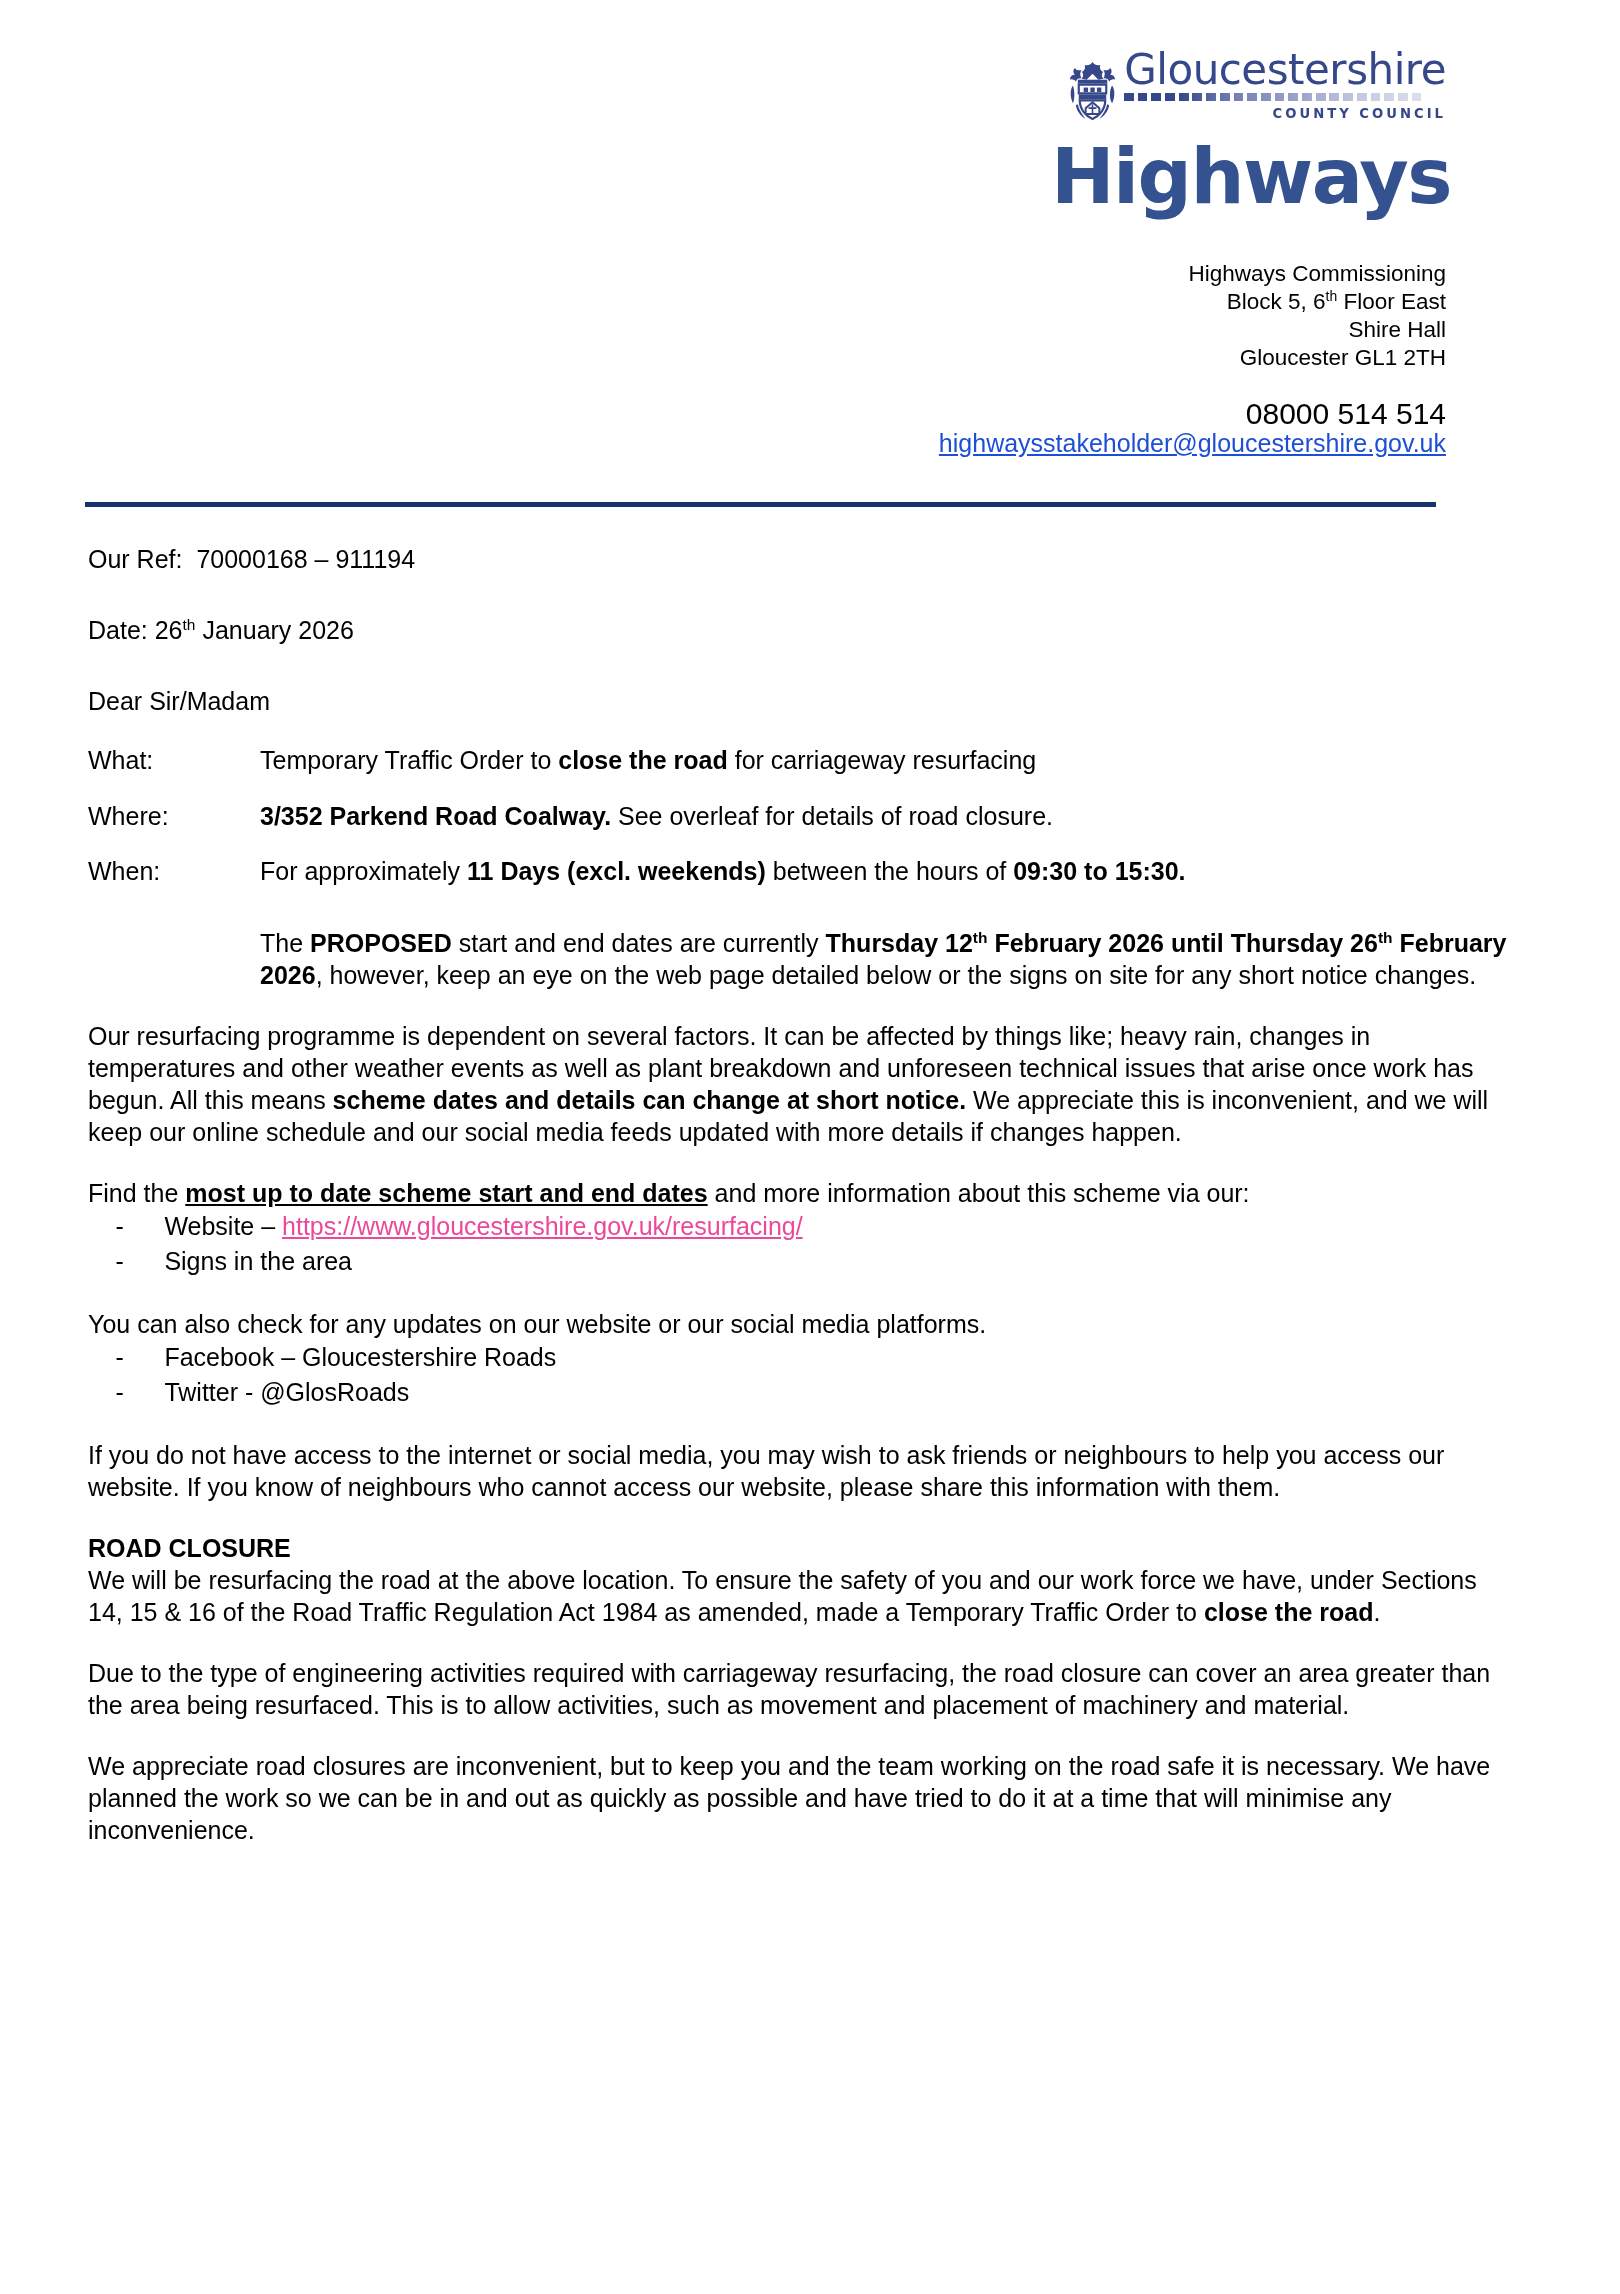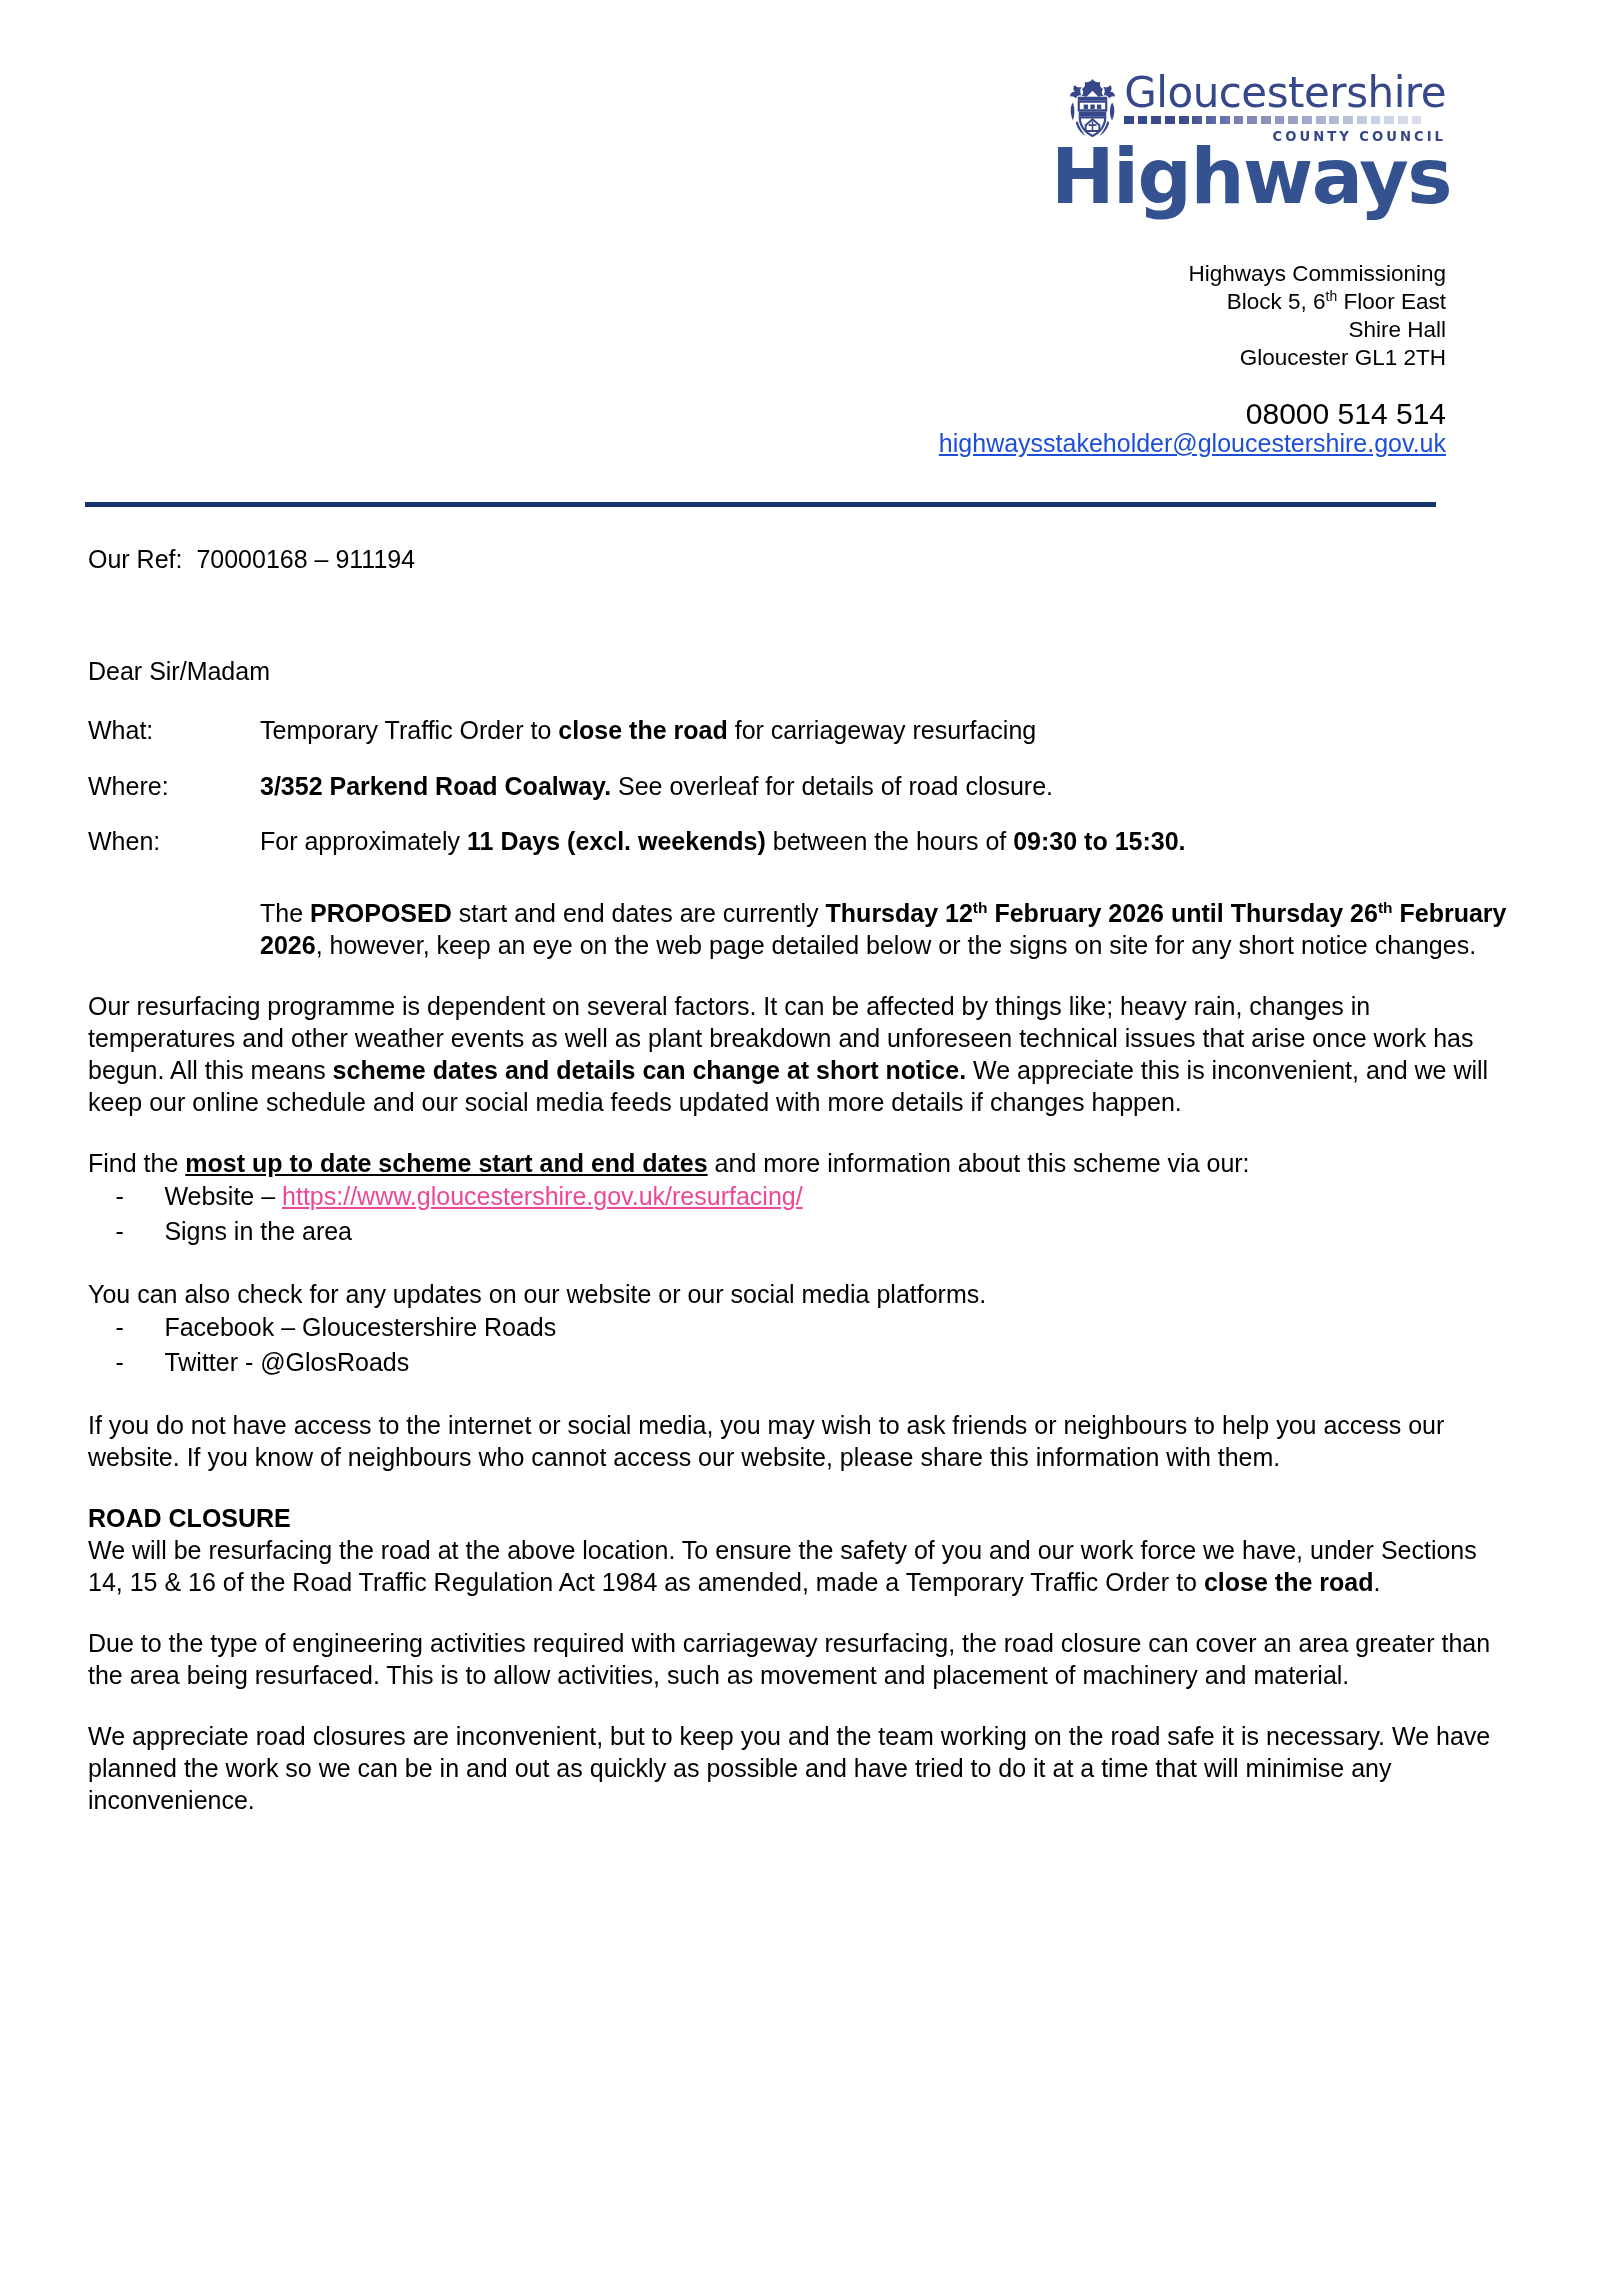--- a/index.html
+++ b/index.html
@@ -23,24 +23,24 @@
   
   .header {
     position: absolute;
     top: 0;
     left: 0;
     right: 0;
     height: 510px;
   }
   .logo-block {
     position: absolute;
-    top: 72px;
+    top: 49px;
     right: 174px;
     display: flex;
-    align-items: center;
+    align-items: flex-end;
   }
   .crest {
     width: 51px;
     height: 61px;
     margin-right: 5.9px;
     flex: none;
   }
   .wordmark {
     display: block;
   }
@@ -248,20 +248,21 @@
 
     <div class="rule"></div>
   </div>
 
   <div class="body">
 
     <div class="ref-line ln"><span>Our Ref:</span>&nbsp; <span>70000168 – 911194</span></div>
 
     <div class="gap-lg"></div>
 
+    <div class="ref-line ln"><span>Date:</span> <span>26</span><sup>th</sup><span> January 2026</span></div>
 
     <div class="gap-lg"></div>
 
     <div class="ref-line ln">Dear Sir/Madam</div>
 
     <div class="gap-md"></div>
 
     <div class="wkw-row">
       <div class="wkw-label">What:</div>
       <div class="wkw-value"><span>Temporary Traffic Order to </span><b>close the road</b><span> for carriageway resurfacing</span></div>

